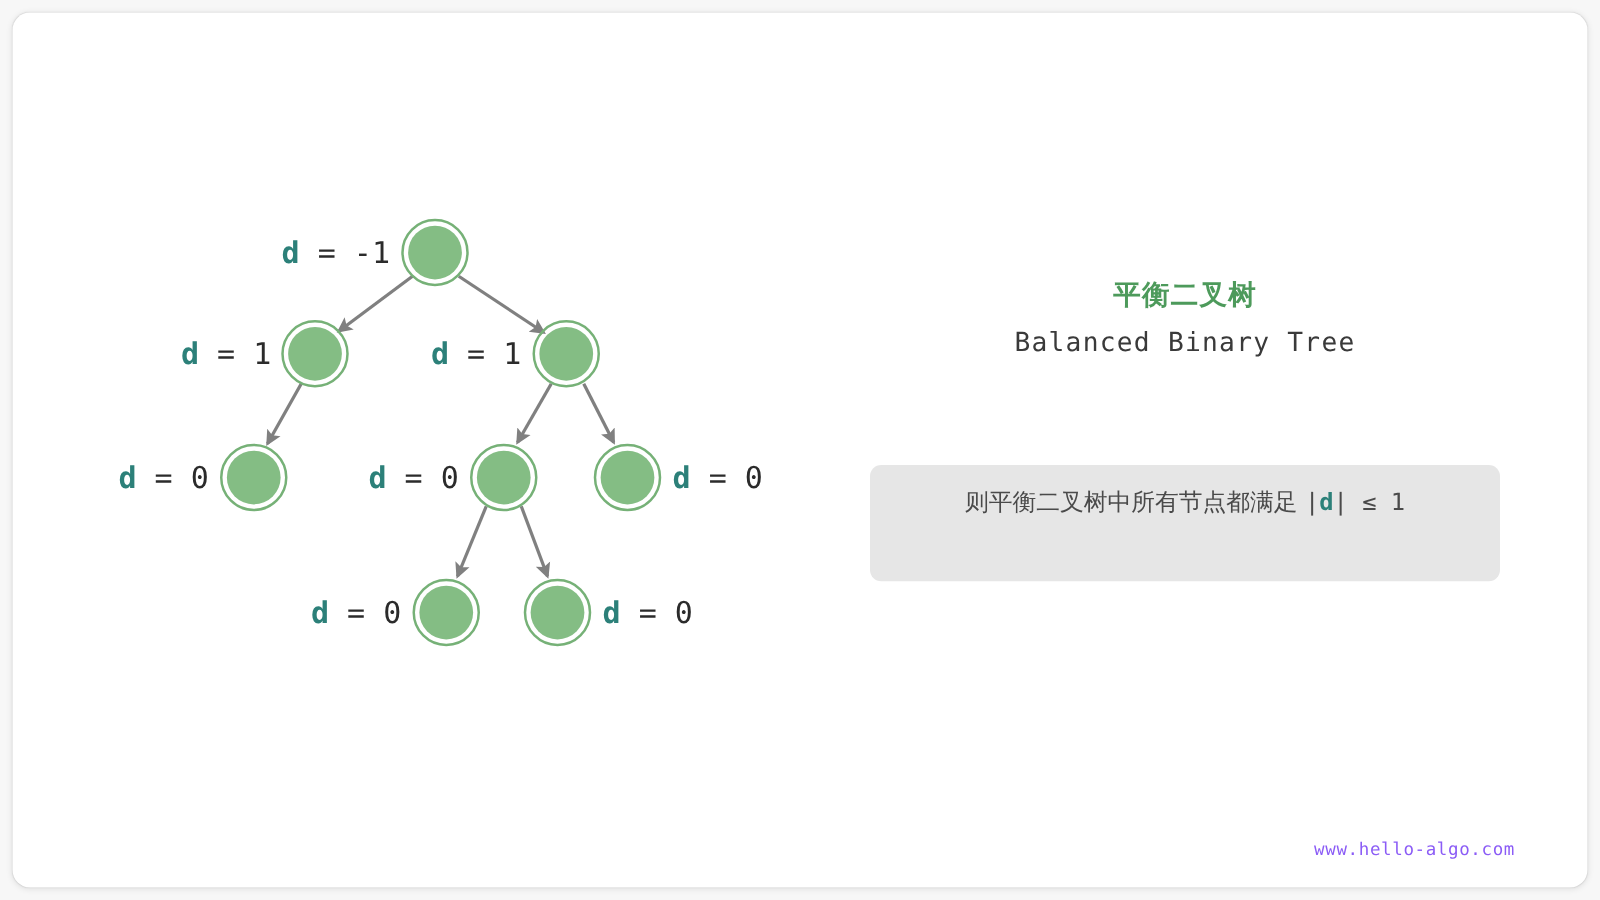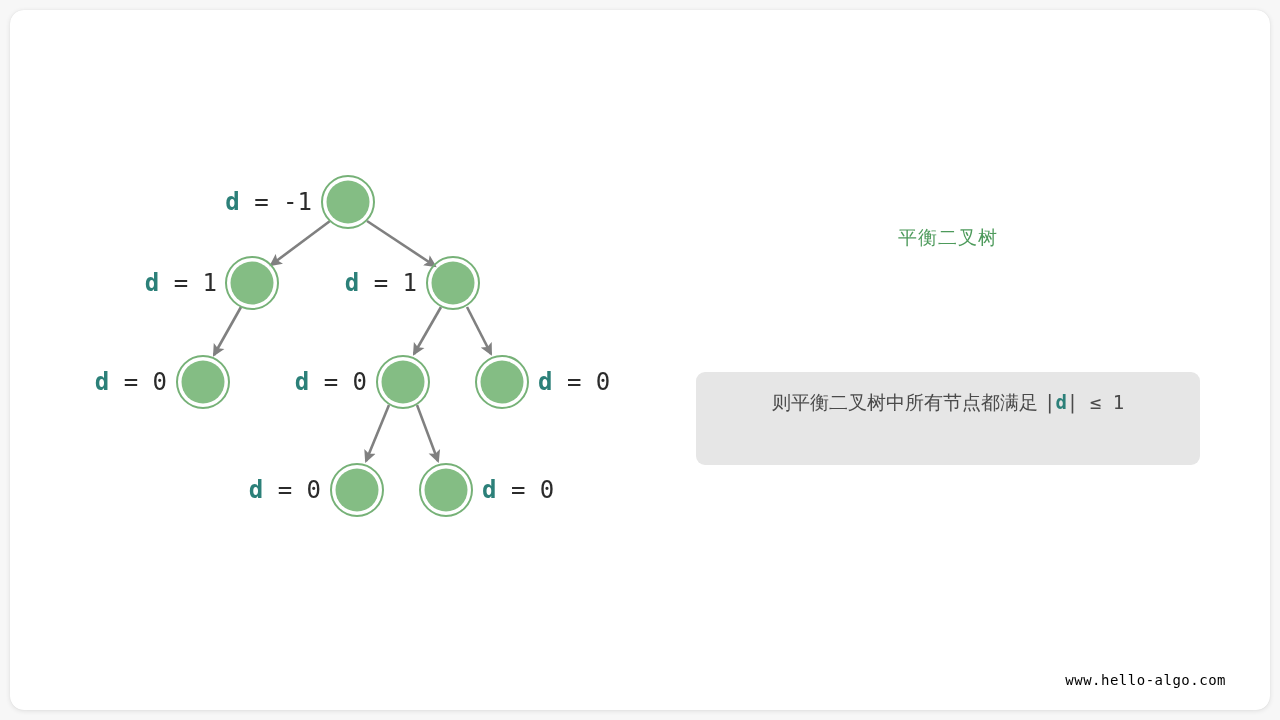--- a/index.html
+++ b/index.html
@@ -48,22 +48,22 @@
   
   #info-panel {
     position: absolute;
     left: 696px;
     top: 222px;
     width: 504px;
   }
   #panel-title {
     text-align: center;
     font-family: "DejaVu Sans", sans-serif;
-    font-weight: normal;
-    font-size: 19px;
+    font-weight: bold;
+    font-size: 22px;
     color: #4d9a5b;
     letter-spacing: 1px;
     line-height: 30px;
   }
   #panel-subtitle {
     text-align: center;
     font-family: "DejaVu Sans Mono", monospace;
     font-size: 21px;
     color: #3a3a3a;
     line-height: 32px;
@@ -91,25 +91,25 @@
   }
   .def-line .bold { font-weight: bold; color: #3c3c3c; }
   .def-line .mono { font-family: "DejaVu Sans Mono", monospace; }
   .def-line .d {
     color: #2c8079;
     font-weight: bold;
     font-family: "DejaVu Sans Mono", monospace;
   }
   #watermark {
     position: absolute;
-    right: 54px;
+    right: 68px;
     bottom: 32px;
     font-family: "DejaVu Sans Mono", monospace;
     font-size: 14px;
-    color: #000000;
+    color: #8b5cf6;
     letter-spacing: 0.5px;
   }
 </style>
 </head>
 <body>
 
 <div id="canvas-card"></div>
 
 <svg id="tree-figure" viewBox="0 0 1280 720" xmlns="http://www.w3.org/2000/svg">
   <defs>
@@ -175,19 +175,20 @@
 <div class="node-label left" style="right:913px; top:382px;"><span class="d">d</span><span> = </span><span>0</span></div>
 
 <div class="node-label right" style="left:538px; top:382px;"><span class="d">d</span><span> = </span><span>0</span></div>
 
 <div class="node-label left" style="right:959px; top:490px;"><span class="d">d</span><span> = </span><span>0</span></div>
 
 <div class="node-label right" style="left:482px; top:490px;"><span class="d">d</span><span> = </span><span>0</span></div>
 
 <div id="info-panel">
   <div id="panel-title">平衡二叉树</div>
+  <div id="panel-subtitle">Balanced Binary Tree</div>
 </div>
 
 <div id="definition-box">
   <div class="def-line"><span>则平衡二叉树中所有节点都满足 </span><span class="mono">|</span><span class="d">d</span><span class="mono">|</span><span class="mono"> ≤ 1</span></div>
 </div>
 
 <div id="watermark">www.hello-algo.com</div>
 
 </body></html>

